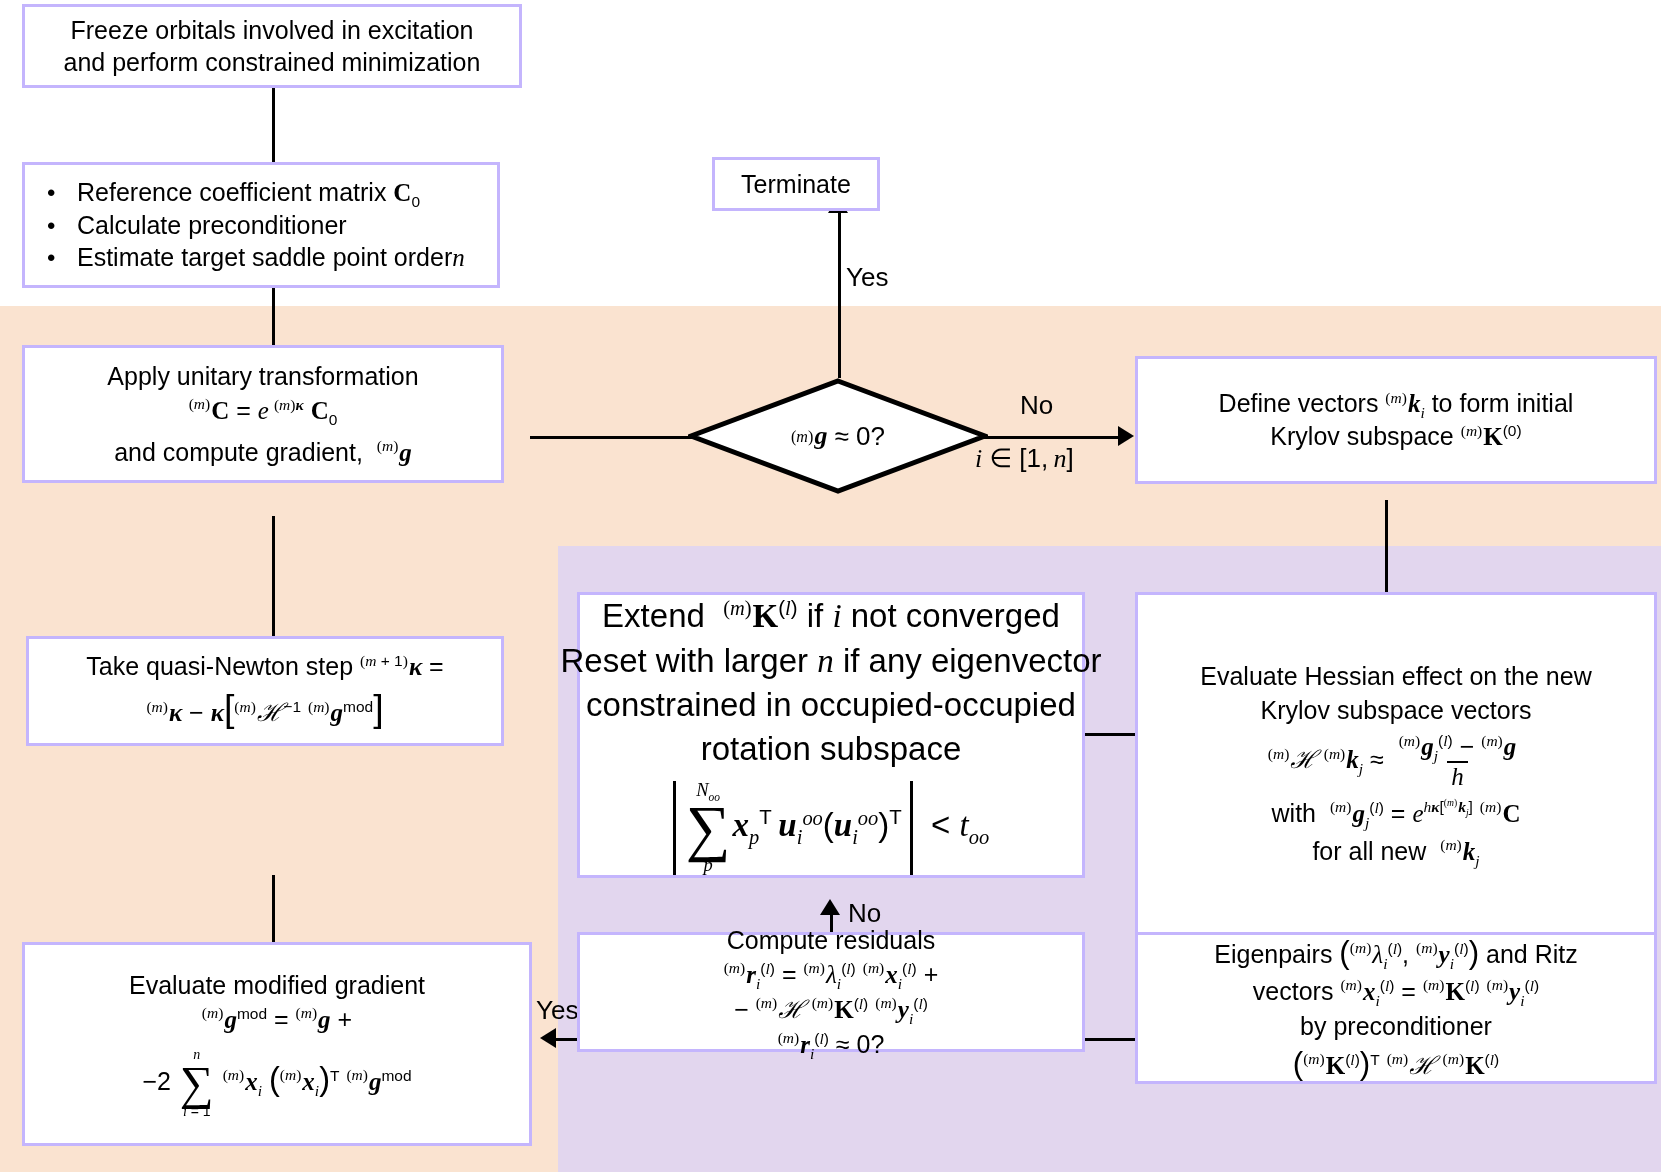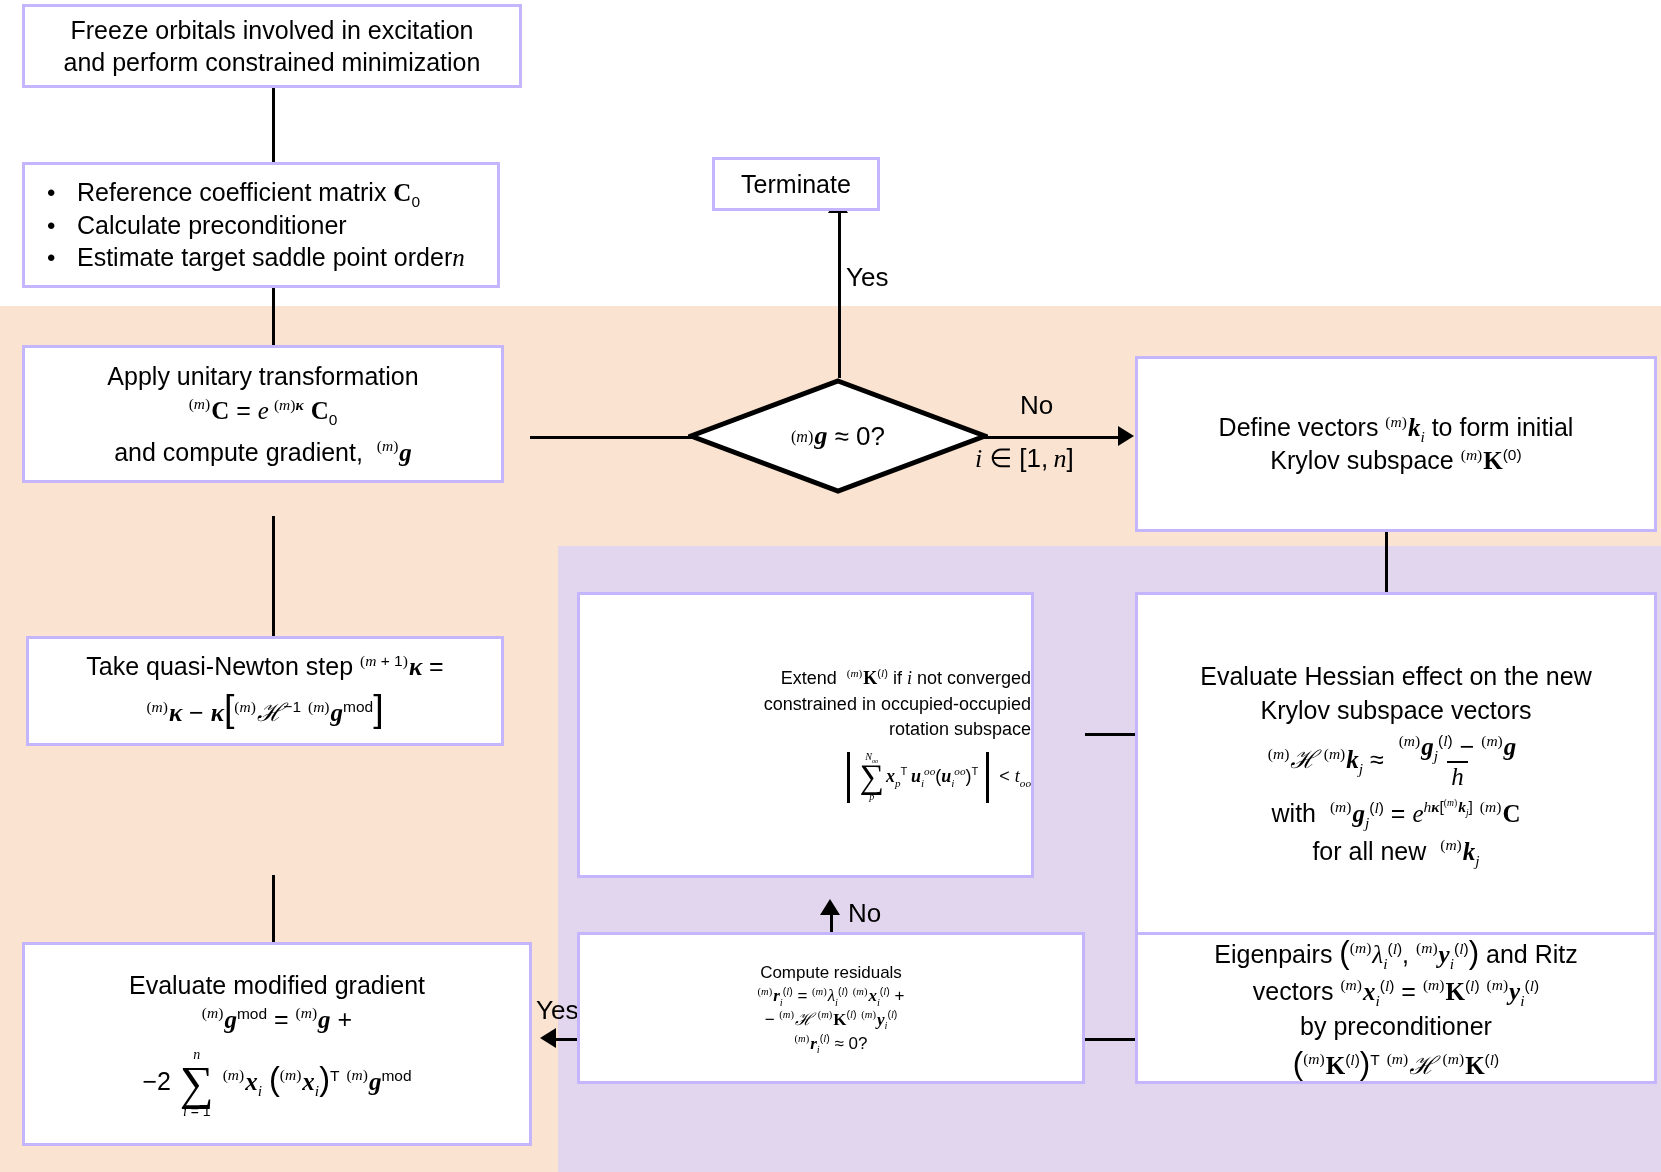--- a/index.html
+++ b/index.html
@@ -235,21 +235,21 @@
 
   <div class="diamond-wrap" style="left:688px; top:378px; width:300px; height:116px;">
     <svg class="diamond-shape" viewBox="0 0 300 116" preserveAspectRatio="none">
       <polygon points="150,3 297,58 150,113 3,58" fill="#ffffff" stroke="#000000" stroke-width="5"></polygon>
     </svg>
     <div class="diamond-label" style="font-size:26px;">
       <sup class="pre"><span class="mup">(</span><span class="mi">m</span><span class="mup">)</span></sup><span class="mbi">g</span>&nbsp;≈ 0?
     </div>
   </div>
 
-  <div class="box" style="left:1135px; top:356px; width:522px; height:176px; font-size:25px;text-align:center;">
+  <div class="box" style="left:1135px; top:356px; width:522px; height:128px; font-size:25px;text-align:center;">
     <span class="ln">
       Define vectors <sup class="pre"><span class="mup">(</span><span class="mi">m</span><span class="mup">)</span></sup><span class="mbi">k</span><sub><span class="mi">i</span></sub> to form initial
     </span>
     <span class="ln">
       Krylov subspace <sup class="pre"><span class="mup">(</span><span class="mi">m</span><span class="mup">)</span></sup><span class="mb">K</span><sup>(0)</sup>
     </span>
   </div>
 
   <div class="box stack-rows" style="left:1135px; top:592px; width:522px; height:344px; font-size:25px;">
     <span class="ln">Evaluate Hessian effect on the new</span>
@@ -262,23 +262,26 @@
         </span>
     </span>
     <span class="ln" style="margin-top:6px;">
       with &nbsp;<sup class="pre"><span class="mup">(</span><span class="mi">m</span><span class="mup">)</span></sup><span class="mbi">g</span><sub><span class="mi">j</span></sub><sup>(<span class="mi">l</span>)</sup> = <span class="mi">e</span><sup><span class="mi">h</span><span class="mbi">κ</span>[<sup class="pre"><span class="mup">(</span><span class="mi">m</span><span class="mup">)</span></sup><span class="mbi">k</span><sub><span class="mi">j</span></sub>]</sup> <sup class="pre"><span class="mup">(</span><span class="mi">m</span><span class="mup">)</span></sup><span class="mb">C</span>
     </span>
     <span class="ln" style="margin-top:4px;">
       for all new &nbsp;<sup class="pre"><span class="mup">(</span><span class="mi">m</span><span class="mup">)</span></sup><span class="mbi">k</span><sub><span class="mi">j</span></sub>
     </span>
   </div>
 
-  <div class="box stack-rows" style="left:577px; top:592px; width:457px; height:286px; font-size:18px;align-items:flex-end;">
+  <div class="box stack-rows" style="left:577px; top:592px; width:508px; height:286px; font-size:33px;">
     <span class="ln">
       Extend &nbsp;<sup class="pre"><span class="mup">(</span><span class="mi">m</span><span class="mup">)</span></sup><span class="mb">K</span><sup>(<span class="mi">l</span>)</sup> if <span class="mi">i</span> not converged
+    </span>
+    <span class="ln">
+      Reset with larger <span class="mi">n</span> if any eigenvector
     </span>
     <span class="ln">constrained in occupied-occupied</span>
     <span class="ln">rotation subspace</span>
     <span class="ln" style="margin-top:10px;">
       <span class="absbar">
         <span class="bigsum">
             <span class="lim"><span class="mi">N</span><sub><span class="mi">oo</span></sub></span>
             <span class="sg">∑</span>
             <span class="lim"><span class="mi">p</span></span>
           </span><span class="mbi">x</span><sub><span class="mi">p</span></sub><sup>T</sup> <span class="mbi">u</span><sub><span class="mi">i</span></sub><sup><span class="mi">oo</span></sup>(<span class="mbi">u</span><sub><span class="mi">i</span></sub><sup><span class="mi">oo</span></sup>)<sup>T</sup>
@@ -293,21 +296,21 @@
     </span>
     <span class="ln">
       vectors <sup class="pre"><span class="mup">(</span><span class="mi">m</span><span class="mup">)</span></sup><span class="mbi">x</span><sub><span class="mi">i</span></sub><sup>(<span class="mi">l</span>)</sup> = <sup class="pre"><span class="mup">(</span><span class="mi">m</span><span class="mup">)</span></sup><span class="mb">K</span><sup>(<span class="mi">l</span>)</sup> <sup class="pre"><span class="mup">(</span><span class="mi">m</span><span class="mup">)</span></sup><span class="mbi">y</span><sub><span class="mi">i</span></sub><sup>(<span class="mi">l</span>)</sup>
     </span>
     <span class="ln">by preconditioner</span>
     <span class="ln">
       <span style="font-size:1.25em;">(</span><sup class="pre"><span class="mup">(</span><span class="mi">m</span><span class="mup">)</span></sup><span class="mb">K</span><sup>(<span class="mi">l</span>)</sup><span style="font-size:1.25em;">)</span><sup>T</sup> <sup class="pre"><span class="mup">(</span><span class="mi">m</span><span class="mup">)</span></sup><span class="mi">ℋ</span> <sup class="pre"><span class="mup">(</span><span class="mi">m</span><span class="mup">)</span></sup><span class="mb">K</span><sup>(<span class="mi">l</span>)</sup>
     </span>
   </div>
 
-  <div class="box stack-rows" style="left:577px; top:932px; width:508px; height:152px; font-size:17px;">
+  <div class="box stack-rows" style="left:577px; top:932px; width:508px; height:120px; font-size:25px;">
     <span class="ln">Compute residuals</span>
     <span class="ln">
       <sup class="pre"><span class="mup">(</span><span class="mi">m</span><span class="mup">)</span></sup><span class="mbi">r</span><sub><span class="mi">i</span></sub><sup>(<span class="mi">l</span>)</sup> = <sup class="pre"><span class="mup">(</span><span class="mi">m</span><span class="mup">)</span></sup><span class="mi">λ</span><sub><span class="mi">i</span></sub><sup>(<span class="mi">l</span>)</sup> <sup class="pre"><span class="mup">(</span><span class="mi">m</span><span class="mup">)</span></sup><span class="mbi">x</span><sub><span class="mi">i</span></sub><sup>(<span class="mi">l</span>)</sup> +
     </span>
     <span class="ln">
       − <sup class="pre"><span class="mup">(</span><span class="mi">m</span><span class="mup">)</span></sup><span class="mi">ℋ</span> <sup class="pre"><span class="mup">(</span><span class="mi">m</span><span class="mup">)</span></sup><span class="mb">K</span><sup>(<span class="mi">l</span>)</sup> <sup class="pre"><span class="mup">(</span><span class="mi">m</span><span class="mup">)</span></sup><span class="mbi">y</span><sub><span class="mi">i</span></sub><sup>(<span class="mi">l</span>)</sup>
     </span>
     <span class="ln">
       <sup class="pre"><span class="mup">(</span><span class="mi">m</span><span class="mup">)</span></sup><span class="mbi">r</span><sub><span class="mi">i</span></sub><sup>(<span class="mi">l</span>)</sup> ≈ 0?
     </span>

